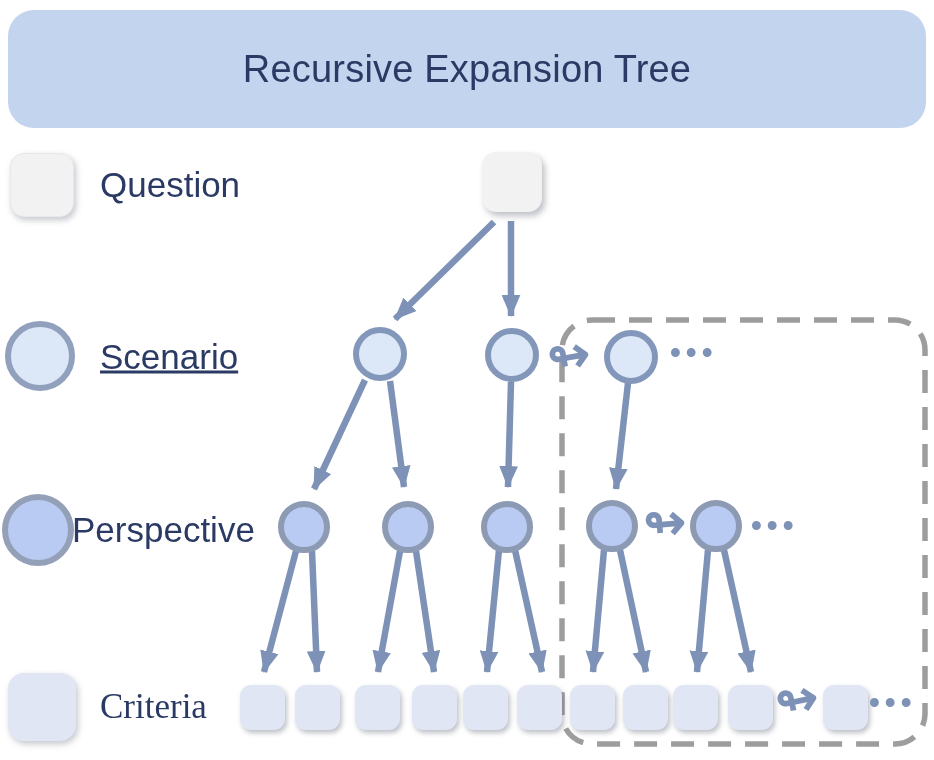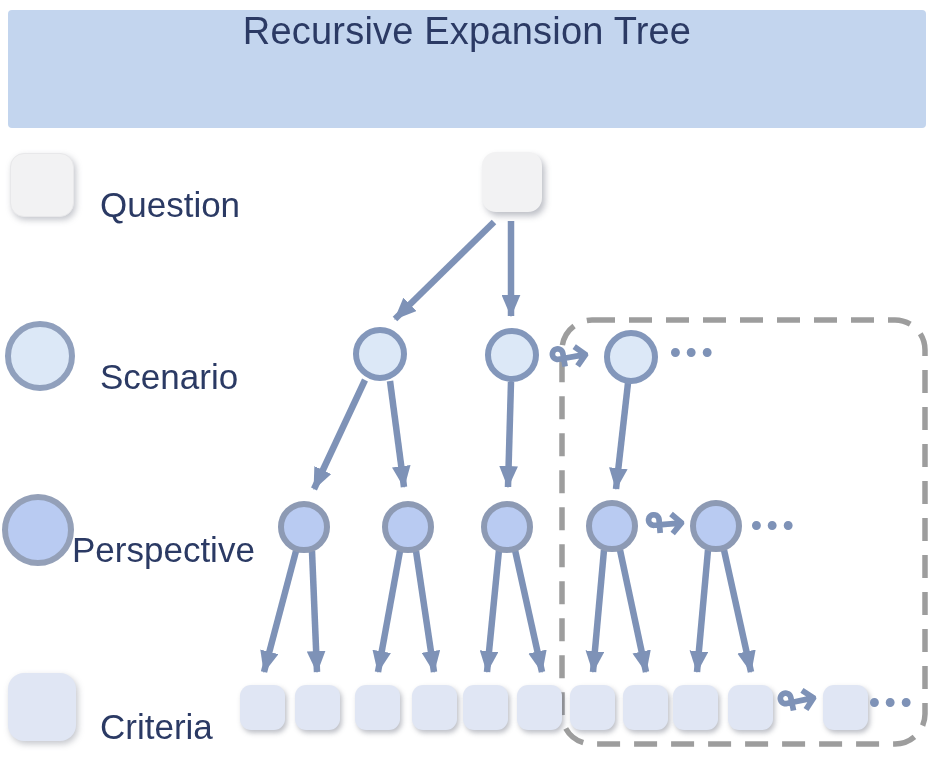--- a/index.html
+++ b/index.html
@@ -4,32 +4,32 @@
 <style>
   html,body{margin:0;padding:0;}
   body{
     width:934px;height:760px;position:relative;overflow:hidden;
     background:#ffffff;
     font-family:"Liberation Sans", sans-serif;
   }
   .abs{position:absolute;}
   
   .header{
-    left:8px;top:10px;width:918px;height:118px;border-radius:4px;
+    left:8px;top:10px;width:918px;height:118px;border-radius:26px;
     background:var(--header_bg);
-    display:flex;align-items:flex-start;justify-content:center;
+    display:flex;align-items:center;justify-content:center;
   }
   .header h1{
     margin:0;font-size:38px;font-weight:500;letter-spacing:.2px;
     color:var(--text);
   }
   
   .legend-label{
     color:var(--text);font-size:35px;font-weight:500;line-height:1;
-    transform:translateY(-50%);white-space:nowrap;margin-top:20px;
+    transform:translateY(-50%);white-space:nowrap;
   }
   .swatch-square{
     border-radius:14px;background:var(--question_fill);
     box-shadow:2px 3px 6px rgba(110,115,130,.40);
     border:1px solid #e8e8ea;
   }
   .swatch-square.criteria{background:var(--criteria_fill);border:none;border-radius:16px;}
   .swatch-circle{border-radius:50%;box-sizing:border-box;}
   .swatch-circle.scenario{background:var(--scenario_fill);border:6px solid #90a0bd;}
   .swatch-circle.perspective{background:var(--perspective_fill);border:6px solid #94a0b8;}
@@ -114,25 +114,25 @@
     <div class="node criteria" style="left: 622.5px; top: 684.5px; height: 45px; width: 45px;"></div>
     <div class="node criteria" style="left: 672.5px; top: 684.5px; height: 45px; width: 45px;"></div>
     <div class="node criteria" style="left: 727.5px; top: 684.5px; height: 45px; width: 45px;"></div>
     <div class="node criteria" style="left: 822.5px; top: 684.5px; height: 45px; width: 45px;"></div>
   </div>
 
 <div id="legend">
     <div class="abs swatch-square question" style="left: 10px; top: 153px; height: 62px; width: 62px;"></div>
     <div class="abs legend-label" style="left: 100px; top: 184px;">Question</div>
     <div class="abs swatch-circle scenario" style="left: 5px; top: 321px; height: 70px; width: 70px;"></div>
-    <div class="abs legend-label" style="left: 100px; top: 356px;">Scenario</div>
+    <div class="abs legend-label" style="left: 100px; top: 356px; text-decoration: underline;">Scenario</div>
     <div class="abs swatch-circle perspective" style="left: 2px; top: 494px; height: 72px; width: 72px;"></div>
     <div class="abs legend-label" style="left: 72px; top: 529px;">Perspective</div>
     <div class="abs swatch-square criteria" style="left: 8px; top: 673px; height: 68px; width: 68px;"></div>
-    <div class="abs legend-label" style="left: 100px; top: 706px;">Criteria</div>
+    <div class="abs legend-label" style="left: 100px; top: 706px; font-family: Liberation Serif, serif;">Criteria</div>
   </div>
 
 <div class="abs loop-arrow" style="left: 569px; top: 356px; --rot: -10deg;">↬</div>
 <div class="abs loop-arrow" style="left: 665px; top: 523px; --rot: -5deg;">↬</div>
 <div class="abs loop-arrow" style="left: 797px; top: 700px; --rot: -12deg;">↬</div>
 <div class="abs ellipsis" style="left: 670px; top: 352px;">•••</div>
 <div class="abs ellipsis" style="left: 751px; top: 525px;">•••</div>
 <div class="abs ellipsis" style="left: 869px; top: 702px;">•••</div>
 
 </body></html>

